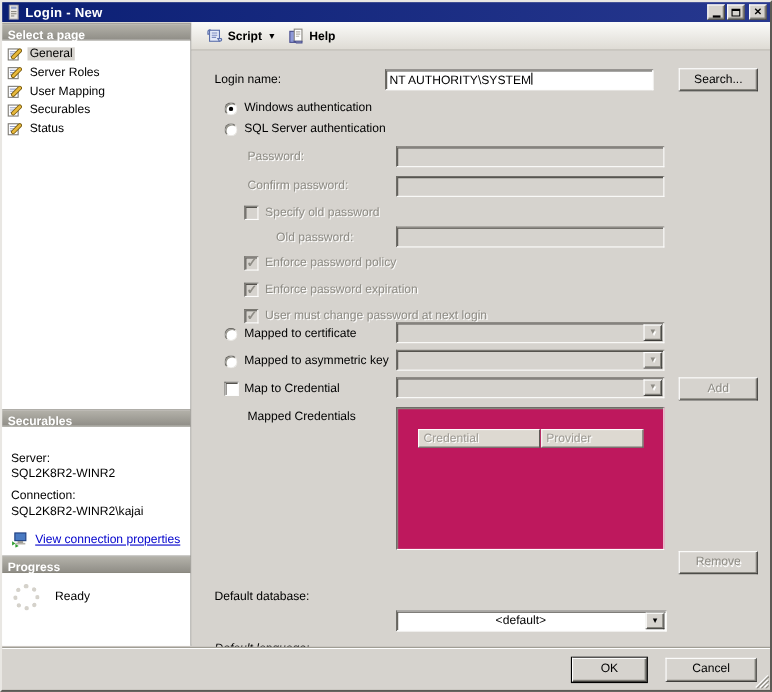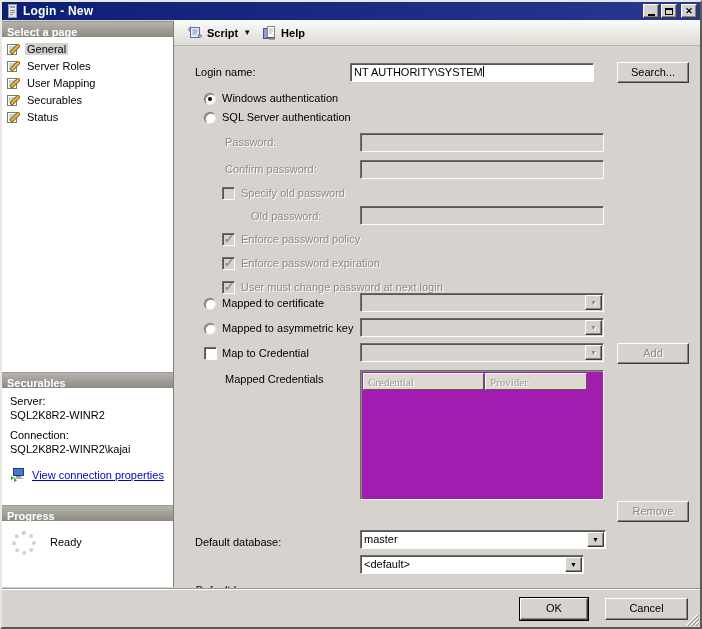--- a/index.html
+++ b/index.html
@@ -48,21 +48,21 @@
   .panel.conn { flex:none; height:117px; padding:7px 0 0 8px; }
   .panel.prog { flex:none; height:66px; padding:8px 0 0 8px; }
 
   .tree-item { display:flex; align-items:center; height:17px; cursor:default; }
   .tree-item svg { flex:none; margin-right:5px; }
   .tree-item .t-lbl { padding:0 2px; }
   .tree-item.selected .t-lbl { background:#d6d3ce; }
 
   .conn-lbl { margin-top:8px; }
   .conn-val { margin-top:2px; }
-  .conn-lbl:first-child { margin-top:0; }
+  .conn-lbl:first-child { margin-top:16px; }
   .link-row { display:flex; align-items:center; margin-top:12px; }
   .link-row svg { margin-right:6px; flex:none; }
   .link { color:#0000cc; text-decoration:underline; cursor:pointer; }
 
   .prog-row { display:flex; align-items:center; }
   .spinner {
     width:24px; height:24px; border:4px dotted #d5d2cb; border-radius:50%;
     margin:2px 14px 0 2px; flex:none;
   }
 
@@ -131,25 +131,24 @@
     flex:none; width:17px; background:#d6d3ce; margin:1px; 
     border:1px solid; border-color:#fff #3e3d3a #3e3d3a #fff;
     box-shadow:inset -1px -1px 0 #87857e;
     display:flex; align-items:center; justify-content:center;
     font-size:7px; color:#000;
   }
   .combo.off { background:#d6d3ce; }
   .combo.off .c-btn { color:#8e8c85; text-shadow:1px 1px 0 #fff; }
 
   .tbl {
-    position:absolute; background:#a21caf;
+    position:absolute; background:#be185d;
     border:1px solid; border-color:#6f6d68 #fdfdfc #fdfdfc #6f6d68;
     box-shadow:inset 1px 1px 0 #8a887f;
-    padding:1px;
-    font-family:Liberation Serif, serif;
+    padding:18px;
   }
   .tbl-head { display:flex; gap:1px; padding:1px 0 0 1px; }
   .th {
     height:17px; background:#ddd9d1; padding:2px 4px 0;
     border:1px solid; border-color:#fdfdfc #5c5a55 #5c5a55 #fdfdfc;
     color:#9d9a93; text-shadow:1px 1px 0 #fff; overflow:hidden;
   }
 
   
   .footer {
@@ -346,27 +345,23 @@
     <div class="tbl" style="left:186px; top:324px; width:244px; height:130px;">
       <div class="tbl-head">
         <span class="th" style="width:121px;">Credential</span>
         <span class="th" style="width:102px;">Provider</span>
       </div>
       <div></div>
     </div>
     <div class="btn off" style="left:443px; top:455px; width:72px; height:21px;">Remove</div>
 
     <div class="abs" style="left:21px; top:490px;">Default database:</div>
-    <div class="combo" style="left:186px; top:484px; width:246px;">
-      <span class="c-val">master</span>
-      <span class="c-btn">▼</span>
-    </div>
 
     <div class="abs" style="left:21px; top:538px;font-style:italic;">Default language:</div>
-    <div class="combo" style="left:186px; top:509px; width:224px;">
+    <div class="combo" style="left:186px; top:509px; width:246px;text-align:center;">
       <span class="c-val">&lt;default&gt;</span>
       <span class="c-btn">▼</span>
     </div>
   </div>
 
   <div class="footer">
     <div class="btn default" style="left:518px; top:9px; width:68px; height:22px;">OK</div>
     <div class="btn" style="left:603px; top:9px; width:83px; height:22px;">Cancel</div>
     <svg class="grip" width="13" height="13" viewBox="0 0 13 13">
       <path d="M12 1 L1 12" stroke="#fff" stroke-width="1"></path>

